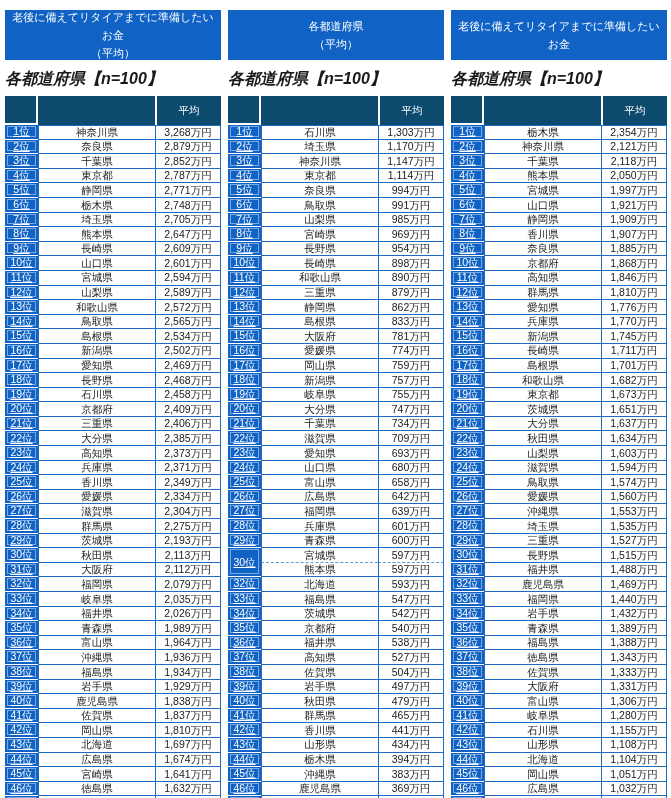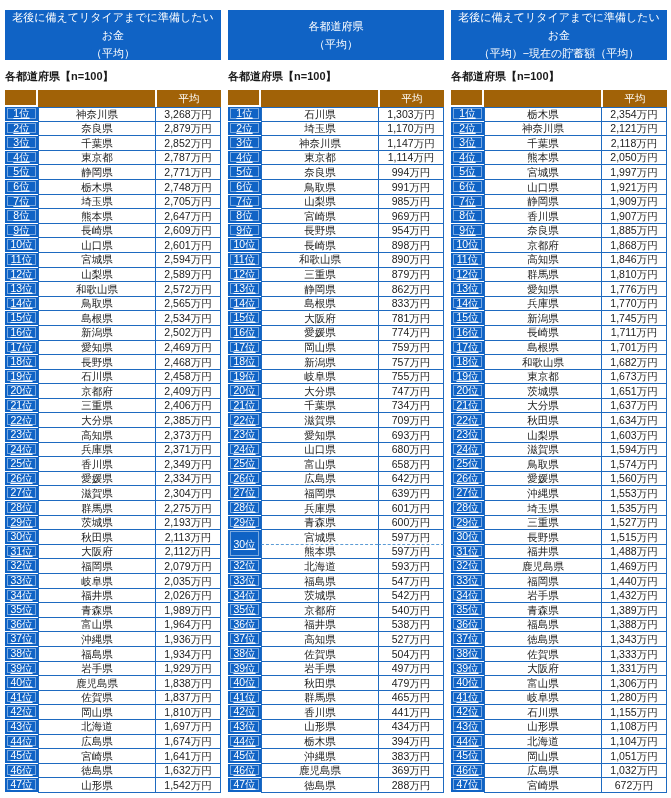--- a/index.html
+++ b/index.html
@@ -9,28 +9,28 @@
     -webkit-font-smoothing:antialiased;
   }
   .page{display:flex;gap:7px;padding:10px 0 0 5px;box-sizing:border-box;}
   .panel{width:216px;flex:0 0 216px;}
   .title-box{
     height:50px;background:#1063C5;color:#fff;
     display:flex;flex-direction:column;justify-content:center;align-items:center;
     text-align:center;font-size:11px;line-height:1.65;box-sizing:border-box;padding:0 4px;
   }
   .subtitle{
-    margin:9px 0 6px 0;font-size:11px;font-weight:bold;color:#1a1a1a;letter-spacing:0;
+    margin:9px 0 6px 0;font-size:16px;font-weight:bold;color:#1a1a1a;letter-spacing:0;font-style:italic;
   }
   table.ranking{
     border-collapse:separate;border-spacing:0;table-layout:fixed;width:216px;
   }
   table.ranking th,table.ranking td{box-sizing:border-box;padding:0;vertical-align:middle;}
   col.c-rank{width:33px;} col.c-pref{width:117px;} col.c-avg{width:66px;}
-  thead th{background:#a16207;height:17px;font-weight:normal;}
+  thead th{background:#0c4a6e;height:29px;font-weight:normal;}
   th.rank-h{border-right:2px solid #fff;border-bottom:2px solid #fff;}
   th.avg-h{border-left:2px solid #fff;color:#fff;font-size:10.5px;text-align:center;}
   tbody td{height:14.6px;font-size:10.5px;color:#1a1a1a;text-align:center;line-height:1;}
   td.rank{background:#1063C5;position:relative;border-bottom:1px solid #fff;}
   .rankbox{
     position:absolute;top:1px;bottom:2px;left:2px;right:2px;
     border:1px solid rgba(255,255,255,.45);
     display:flex;align-items:center;justify-content:center;
   }
   .ranktext{color:#fff;font-size:10.5px;text-decoration:underline;}
@@ -929,21 +929,20 @@
             <td class="pref">徳島県</td>
             <td class="avg">288万円</td>
           </tr>
         </tbody>
     </table>
   </div>
 
   <div class="panel">
     <div class="title-box">
       <div>老後に備えてリタイアまでに準備したいお金</div>
-      <div>（平均）−現在の貯蓄額（平均）</div>
     </div>
     <div class="subtitle">各都道府県【n=100】</div>
     <table class="ranking">
       <colgroup>
           <col class="c-rank">
           <col class="c-pref">
           <col class="c-avg">
         </colgroup>
       <thead>
         <tr>

